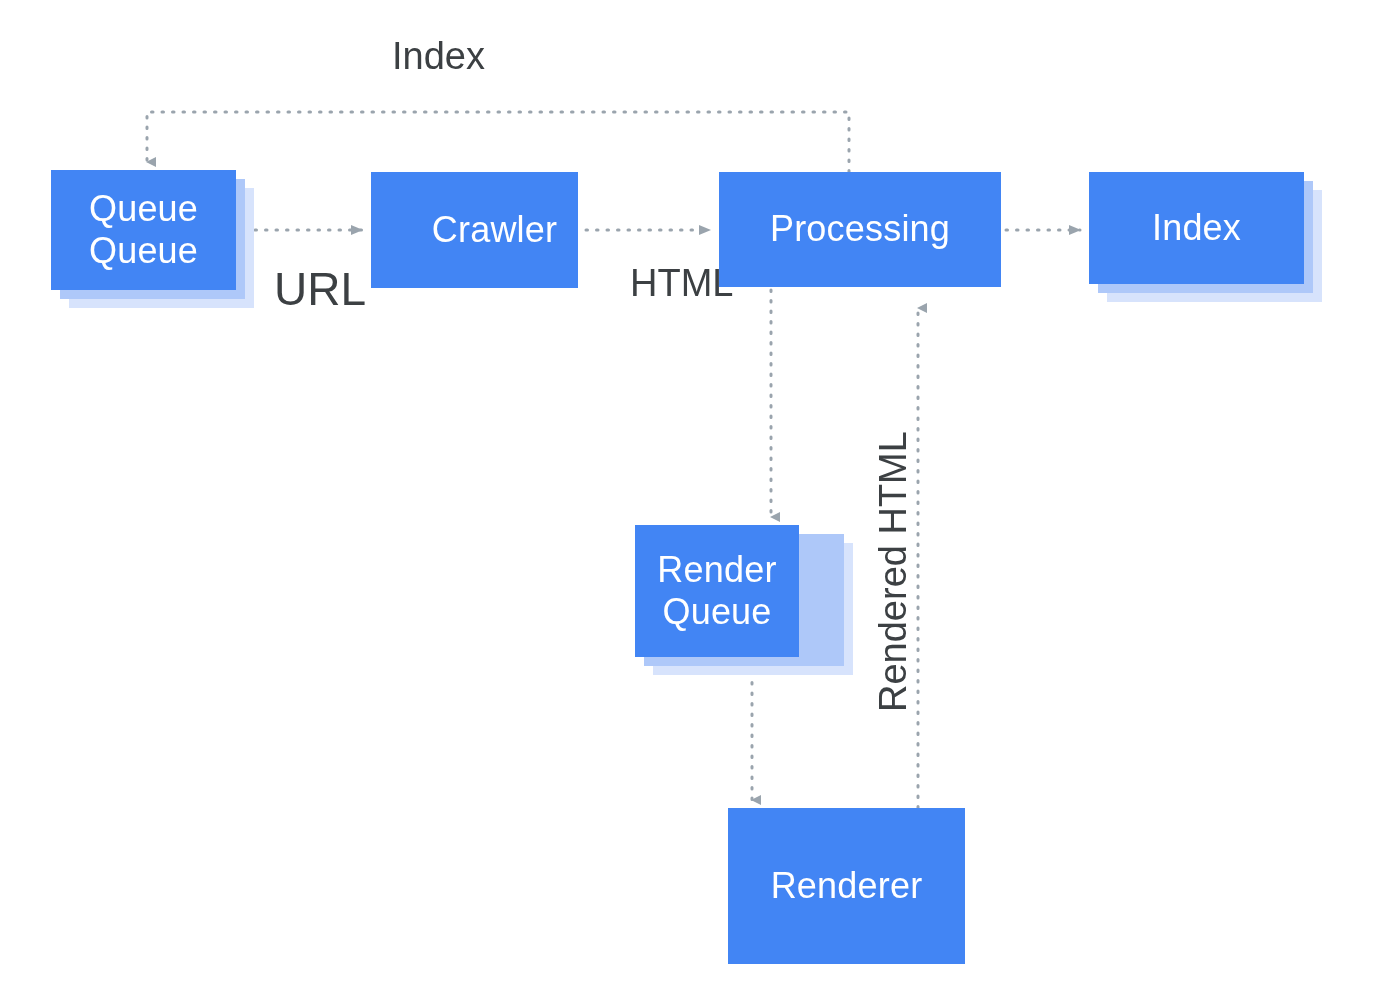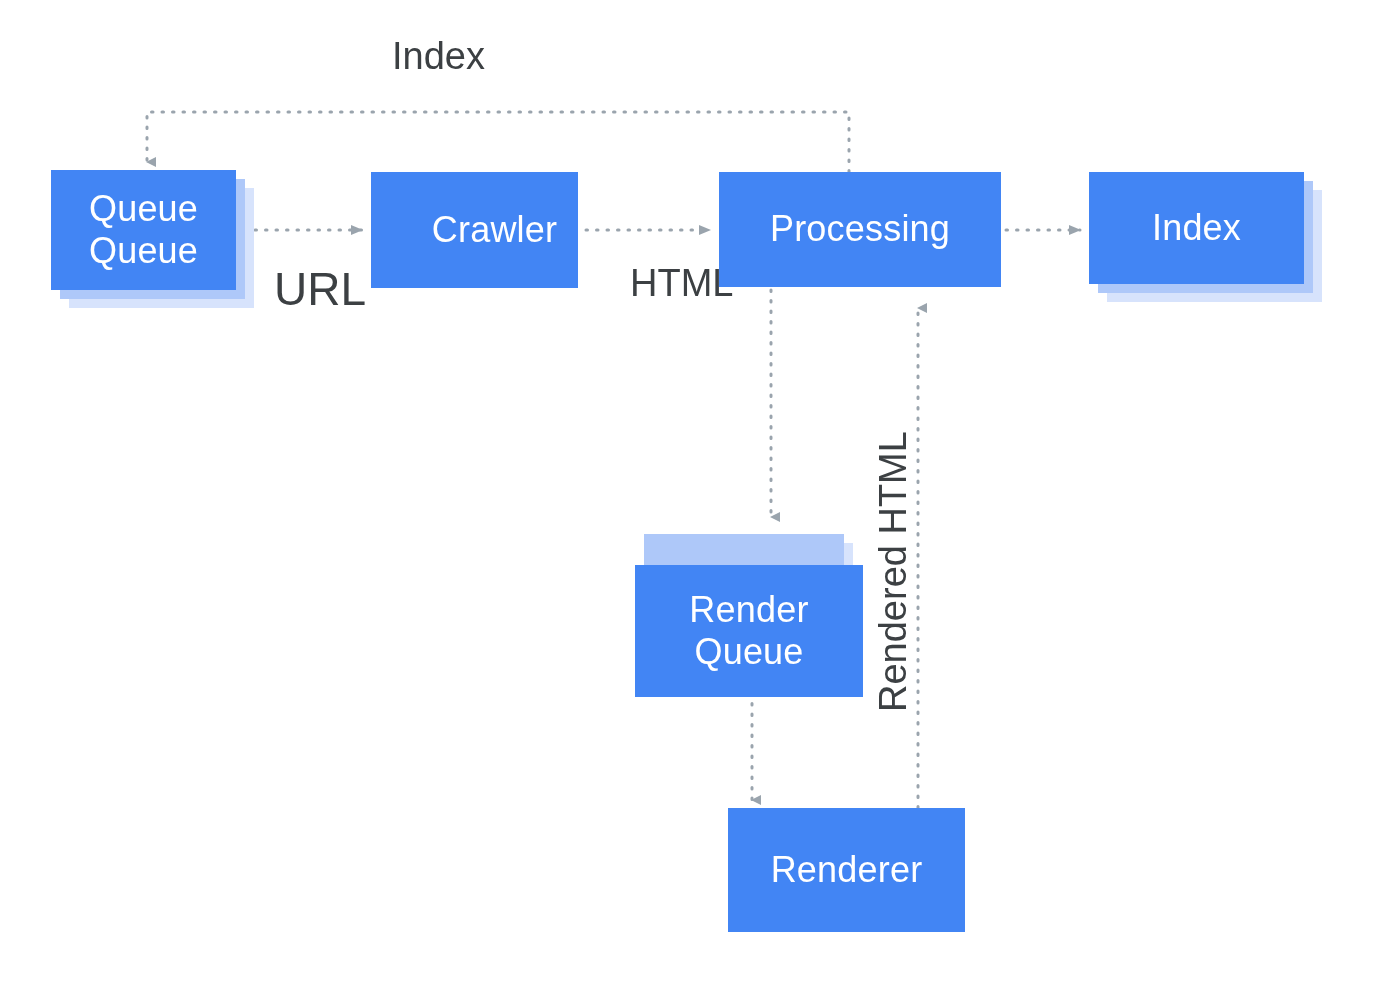--- a/index.html
+++ b/index.html
@@ -121,28 +121,28 @@
   </div>
 
   <div class="node-shadow-2" style="left:1107px; top:190px; width:215px; height:112px;"></div>
   <div class="node-shadow-1" style="left:1098px; top:181px; width:215px; height:112px;"></div>
   <div class="node-box" style="left:1089px; top:172px; width:215px; height:112px; font-size:36px;">
     <span>Index</span>
   </div>
 
   <div class="node-shadow-2" style="left:653px; top:543px; width:200px; height:132px;"></div>
   <div class="node-shadow-1" style="left:644px; top:534px; width:200px; height:132px;"></div>
-  <div class="node-box" style="left:635px; top:525px; width:228px; height:132px; font-size:36px;margin-top:40px;">
+  <div class="node-box" style="left:635px; top:525px; width:164px; height:132px; font-size:36px;">
     <span style="display:block;">
       <span style="display:block;">Render</span>
       <span style="display:block;">Queue</span>
     </span>
   </div>
 
-  <div class="node-box" style="left:728px; top:808px; width:237px; height:124px; font-size:36px;text-align:center;">
+  <div class="node-box" style="left:728px; top:808px; width:237px; height:156px; font-size:36px;text-align:center;">
     <span>Renderer</span>
   </div>
 
   <div class="edge-label" style="left:392px; top:35px; font-size:38px;">Index</div>
 
   <div class="edge-label" style="left:274px; top:262px; font-size:46px;">URL</div>
 
   <div class="edge-label" style="left:630px; top:262px; font-size:38px;">HTML</div>
 
   <div class="edge-label vertical" style="left:872px; top:712px; font-size:38px; transform: rotate(-90deg);">Rendered HTML</div>

